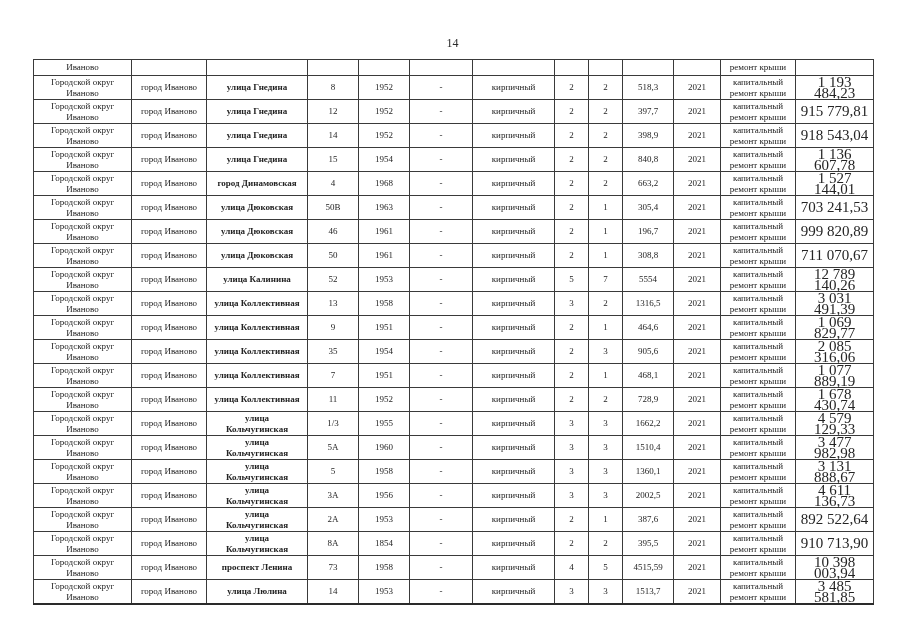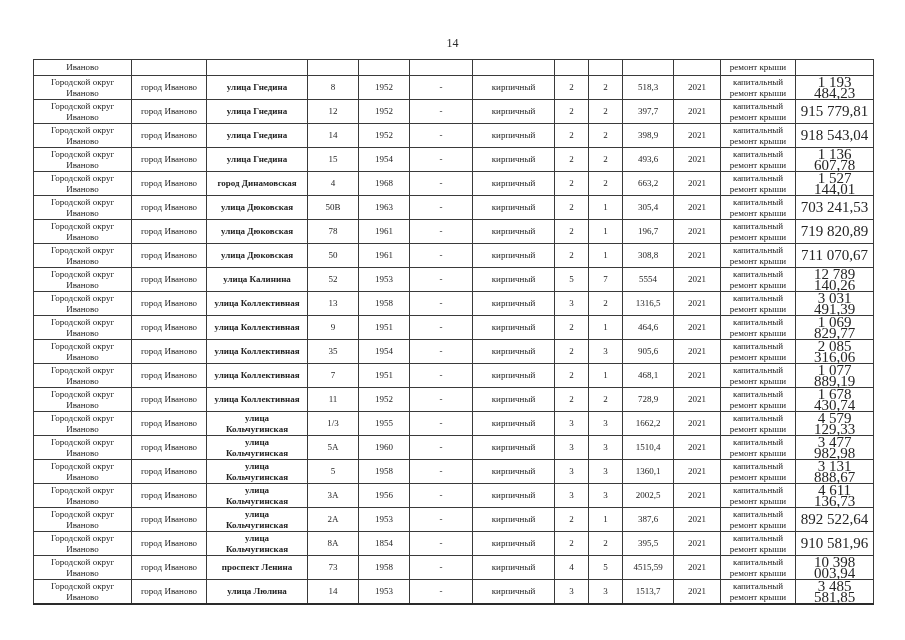--- a/index.html
+++ b/index.html
@@ -141,21 +141,21 @@
         <tr class="data-row">
           <td>Городской округ Иваново</td>
           <td>город Иваново</td>
           <td>улица Гнедина</td>
           <td>15</td>
           <td>1954</td>
           <td>-</td>
           <td>кирпичный</td>
           <td>2</td>
           <td>2</td>
-          <td>493,6</td>
+          <td>840,8</td>
           <td>2021</td>
           <td>капитальный ремонт крыши</td>
           <td>1 136 607,78</td>
         </tr>
         <tr class="data-row">
           <td>Городской округ Иваново</td>
           <td>город Иваново</td>
           <td>город Динамовская</td>
           <td>4</td>
           <td>1968</td>
@@ -180,30 +180,30 @@
           <td>1</td>
           <td>305,4</td>
           <td>2021</td>
           <td>капитальный ремонт крыши</td>
           <td>703 241,53</td>
         </tr>
         <tr class="data-row">
           <td>Городской округ Иваново</td>
           <td>город Иваново</td>
           <td>улица Дюковская</td>
-          <td>78</td>
+          <td>46</td>
           <td>1961</td>
           <td>-</td>
           <td>кирпичный</td>
           <td>2</td>
           <td>1</td>
           <td>196,7</td>
           <td>2021</td>
           <td>капитальный ремонт крыши</td>
-          <td>719 820,89</td>
+          <td>999 820,89</td>
         </tr>
         <tr class="data-row">
           <td>Городской округ Иваново</td>
           <td>город Иваново</td>
           <td>улица Дюковская</td>
           <td>50</td>
           <td>1961</td>
           <td>-</td>
           <td>кирпичный</td>
           <td>2</td>
@@ -390,21 +390,21 @@
 Кольчугинская</td>
           <td>8А</td>
           <td>1854</td>
           <td>-</td>
           <td>кирпичный</td>
           <td>2</td>
           <td>2</td>
           <td>395,5</td>
           <td>2021</td>
           <td>капитальный ремонт крыши</td>
-          <td>910 581,96</td>
+          <td>910 713,90</td>
         </tr>
         <tr class="data-row">
           <td>Городской округ Иваново</td>
           <td>город Иваново</td>
           <td>проспект Ленина</td>
           <td>73</td>
           <td>1958</td>
           <td>-</td>
           <td>кирпичный</td>
           <td>4</td>

